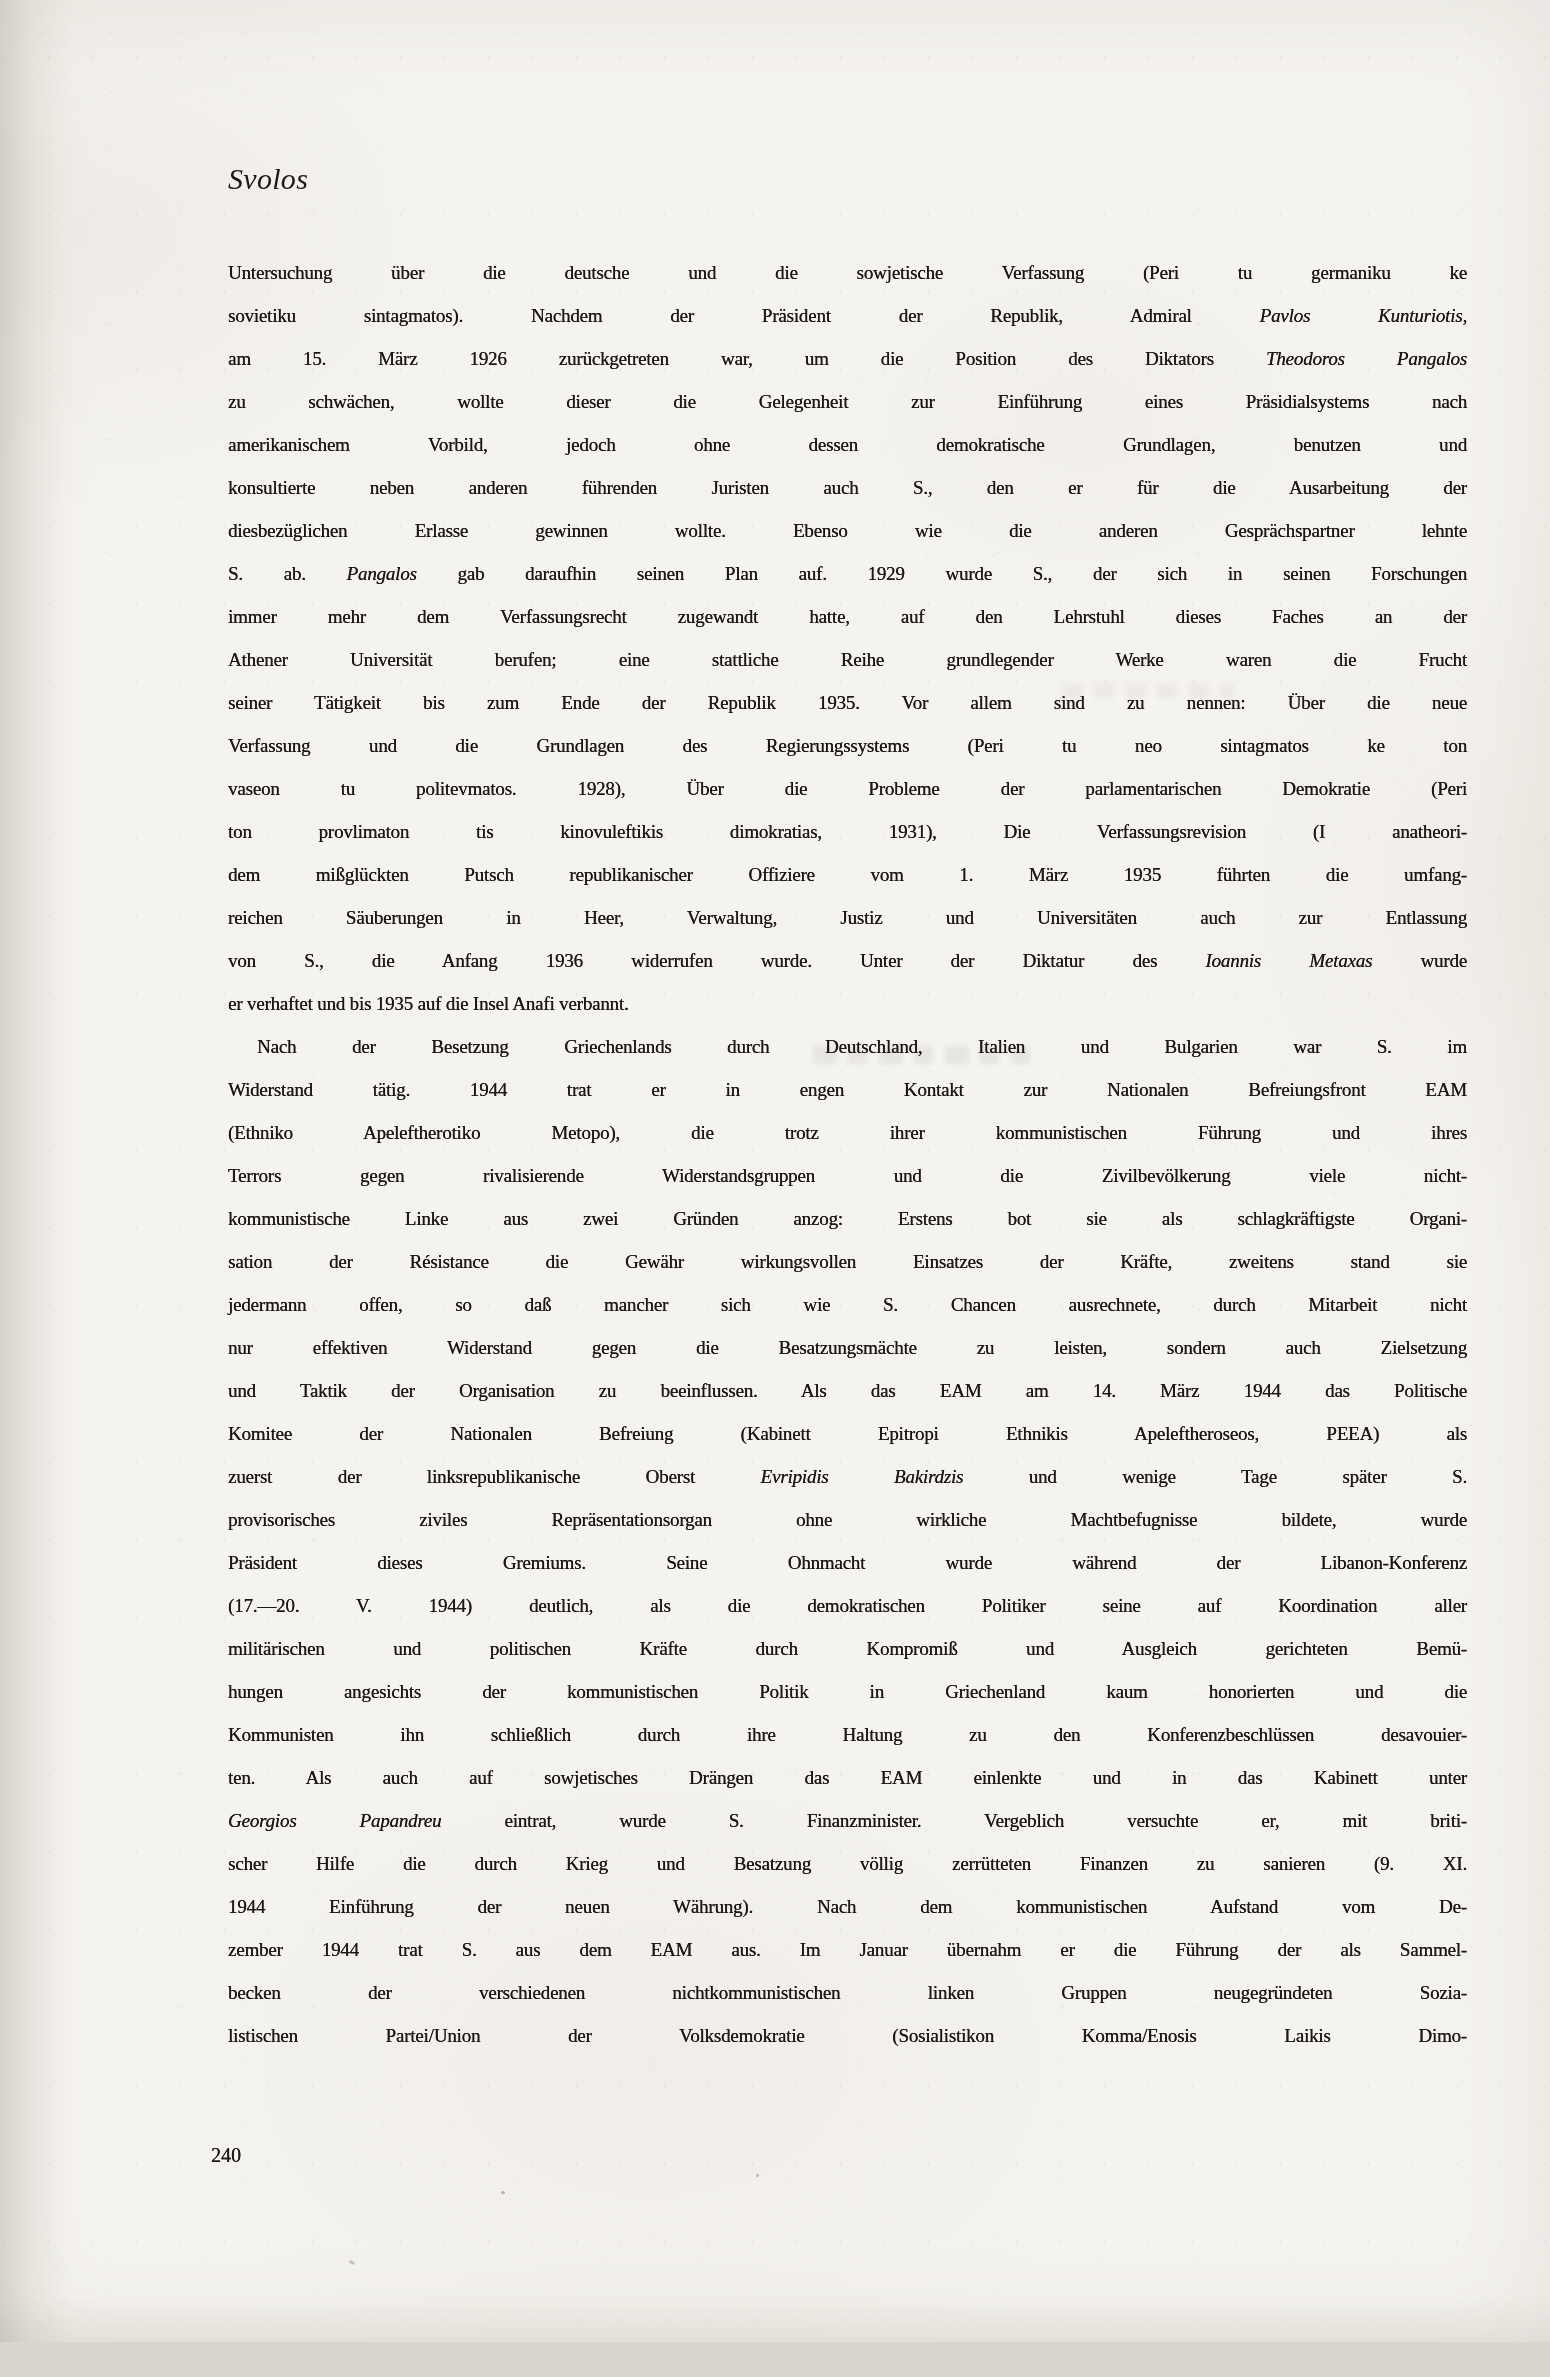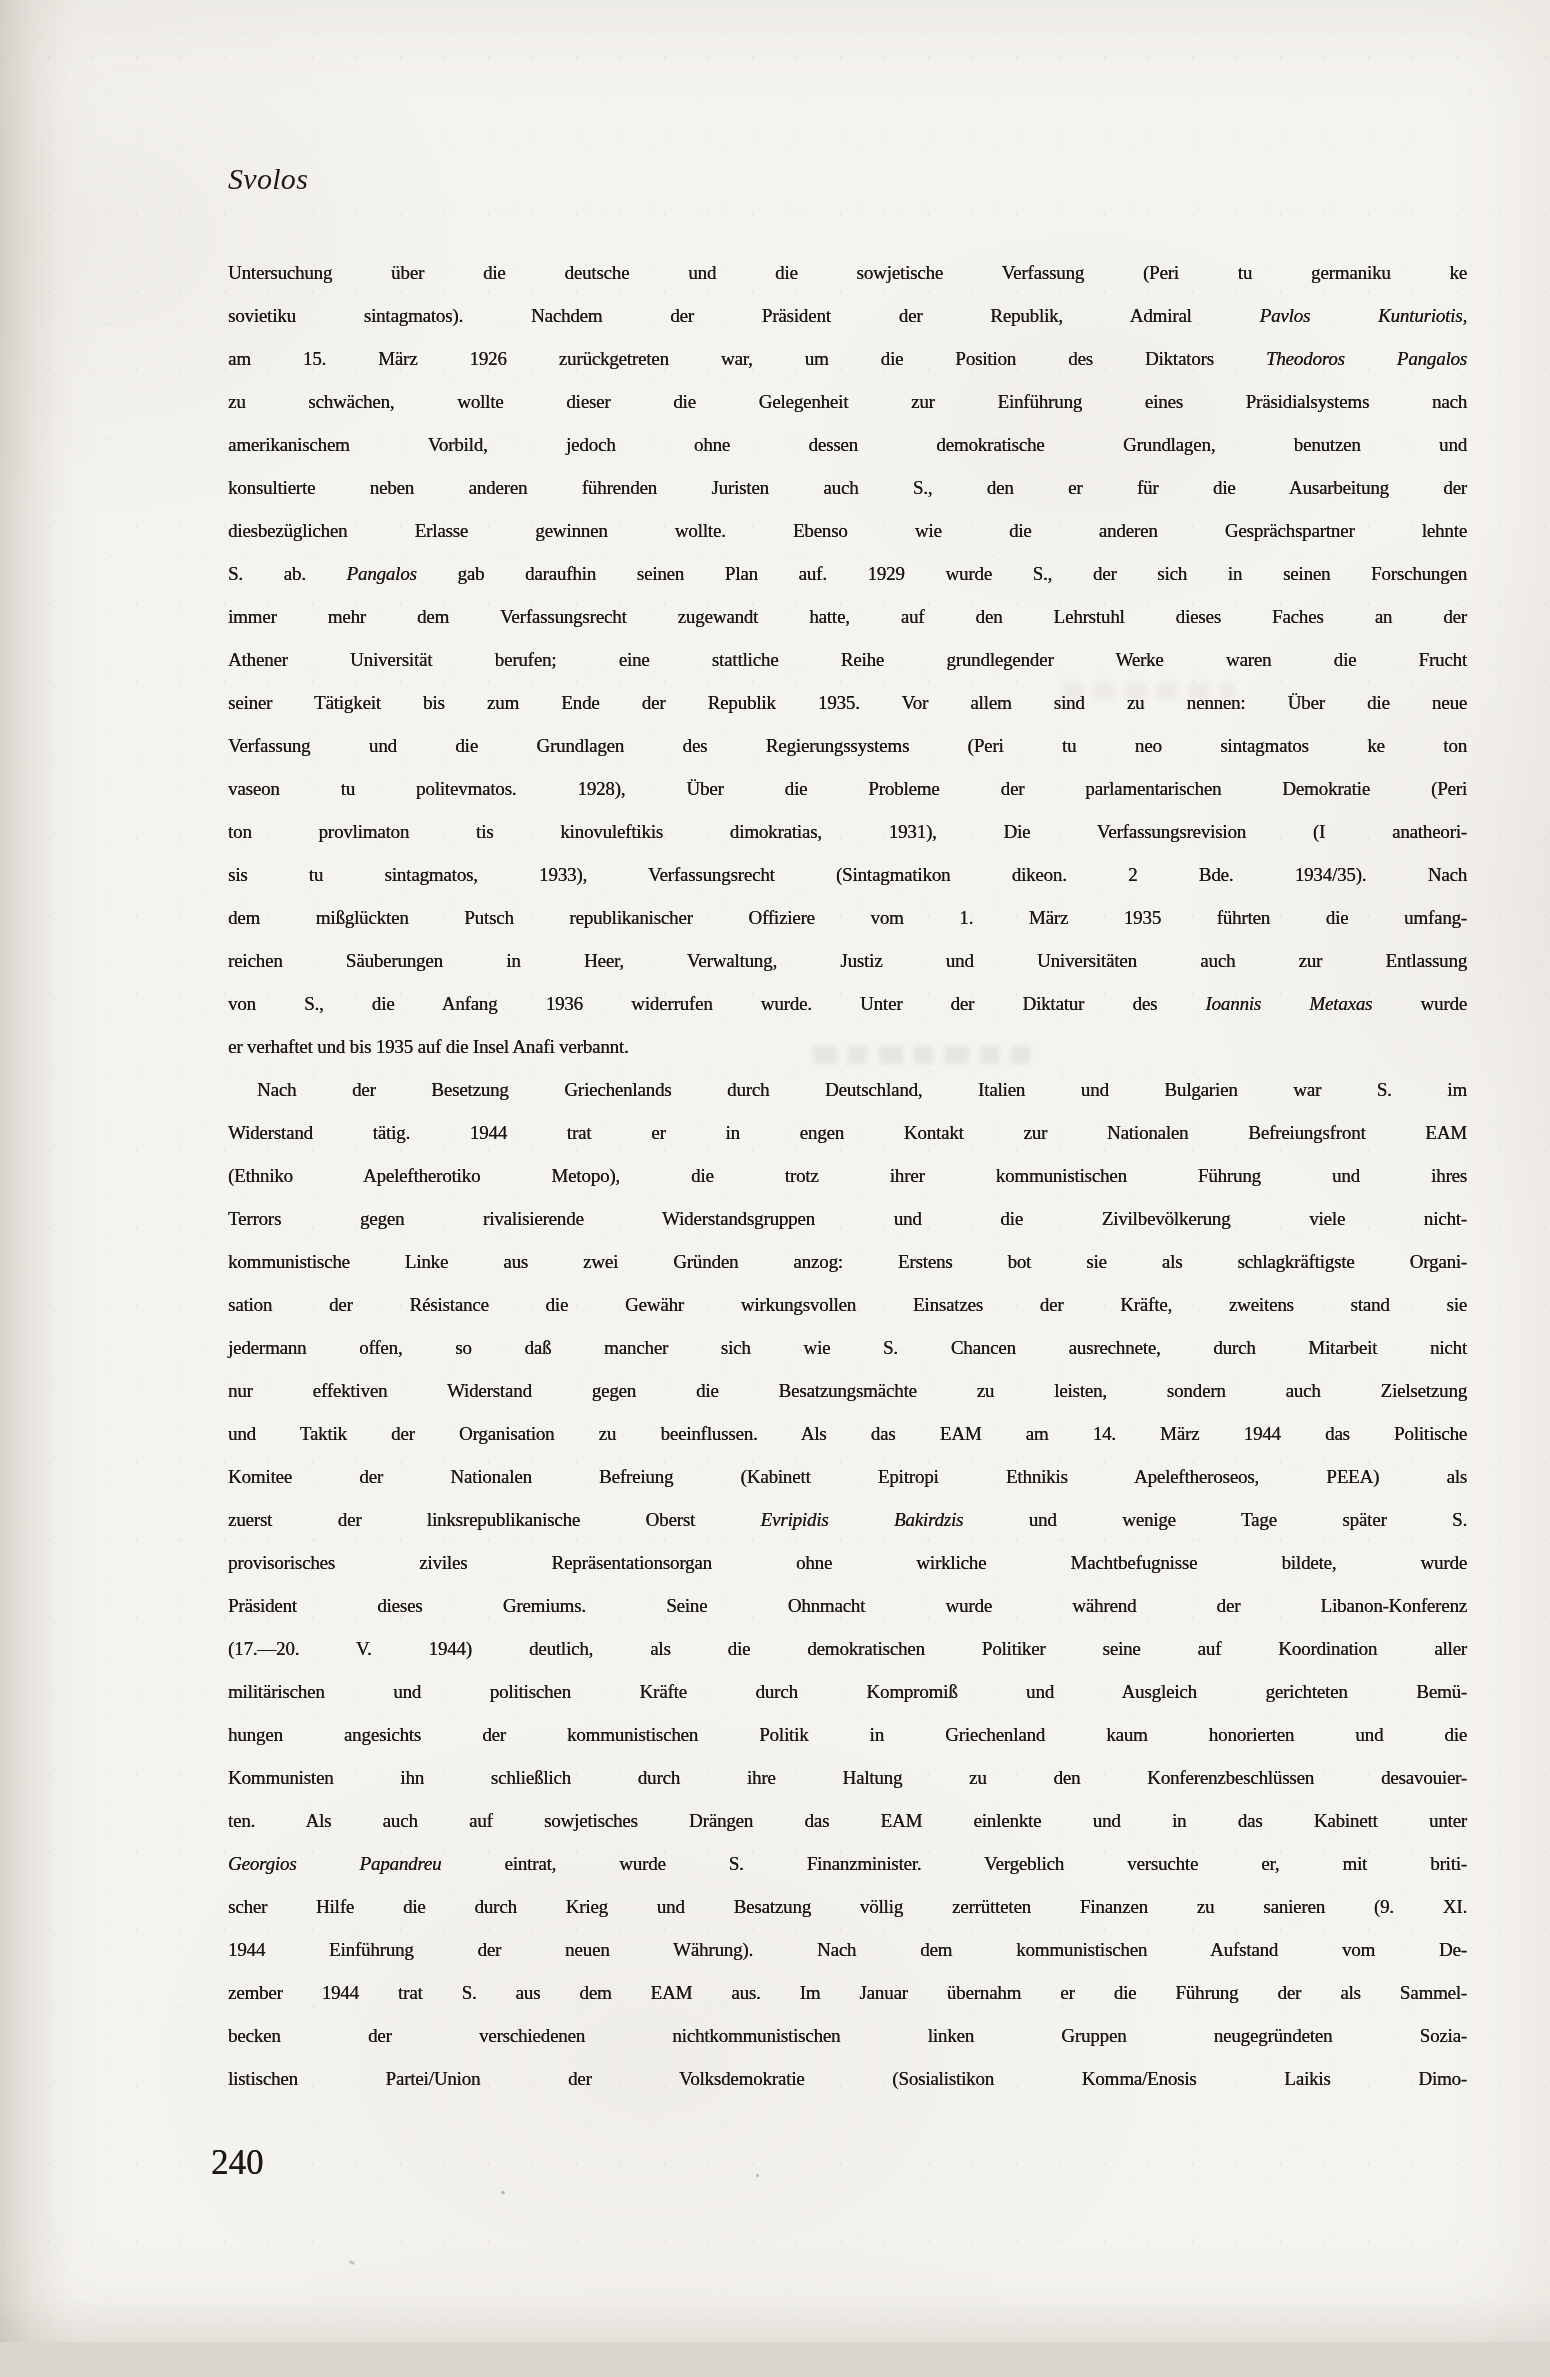--- a/index.html
+++ b/index.html
@@ -80,21 +80,21 @@
     text-align: justify;
     text-align-last: justify;
   }
   .line.no-fill { text-align-last: left; }
   .line.indent { text-indent: 29px; }
   .line i { font-style: italic; }
   .pagenum {
     position: absolute;
     left: 211px;
     top: 2145px;
-    font-size: 35px;
+    font-size: 20px;
     line-height: 1;
     text-shadow: 0.2px 0 0 currentColor;
   }
   
   .ghost {
     position: absolute;
     left: 813px;
     top: 1046px;
     width: 217px;
     height: 18.4px;
@@ -147,21 +147,20 @@
         <div class="line"><span>amerikanischem Vorbild, jedoch ohne dessen demokratische Grundlagen, benutzen und</span></div>
         <div class="line"><span>konsultierte neben anderen führenden Juristen auch S., den er für die Ausarbeitung der</span></div>
         <div class="line"><span>diesbezüglichen Erlasse gewinnen wollte. Ebenso wie die anderen Gesprächspartner lehnte</span></div>
         <div class="line"><span>S. ab. </span><i>Pangalos</i><span> gab daraufhin seinen Plan auf. 1929 wurde S., der sich in seinen Forschungen</span></div>
         <div class="line"><span>immer mehr dem Verfassungsrecht zugewandt hatte, auf den Lehrstuhl dieses Faches an der</span></div>
         <div class="line"><span>Athener Universität berufen; eine stattliche Reihe grundlegender Werke waren die Frucht</span></div>
         <div class="line"><span>seiner Tätigkeit bis zum Ende der Republik 1935. Vor allem sind zu nennen: Über die neue</span></div>
         <div class="line"><span>Verfassung und die Grundlagen des Regierungssystems (Peri tu neo sintagmatos ke ton</span></div>
         <div class="line"><span>vaseon tu politevmatos. 1928), Über die Probleme der parlamentarischen Demokratie (Peri</span></div>
         <div class="line"><span>ton provlimaton tis kinovuleftikis dimokratias, 1931), Die Verfassungsrevision (I anatheori-</span></div>
-        <div class="line"><span>sis tu sintagmatos, 1933), Verfassungsrecht (Sintagmatikon dikeon. 2 Bde. 1934/35). Nach</span></div>
         <div class="line"><span>dem mißglückten Putsch republikanischer Offiziere vom 1. März 1935 führten die umfang-</span></div>
         <div class="line"><span>reichen Säuberungen in Heer, Verwaltung, Justiz und Universitäten auch zur Entlassung</span></div>
         <div class="line"><span>von S., die Anfang 1936 widerrufen wurde. Unter der Diktatur des </span><i>Ioannis Metaxas</i><span> wurde</span></div>
         <div class="line no-fill"><span>er verhaftet und bis 1935 auf die Insel Anafi verbannt.</span></div>
       </div>
       <div class="para">
         <div class="line indent"><span>Nach der Besetzung Griechenlands durch Deutschland, Italien und Bulgarien war S. im</span></div>
         <div class="line"><span>Widerstand tätig. 1944 trat er in engen Kontakt zur Nationalen Befreiungsfront EAM</span></div>
         <div class="line"><span>(Ethniko Apeleftherotiko Metopo), die trotz ihrer kommunistischen Führung und ihres</span></div>
         <div class="line"><span>Terrors gegen rivalisierende Widerstandsgruppen und die Zivilbevölkerung viele nicht-</span></div>

